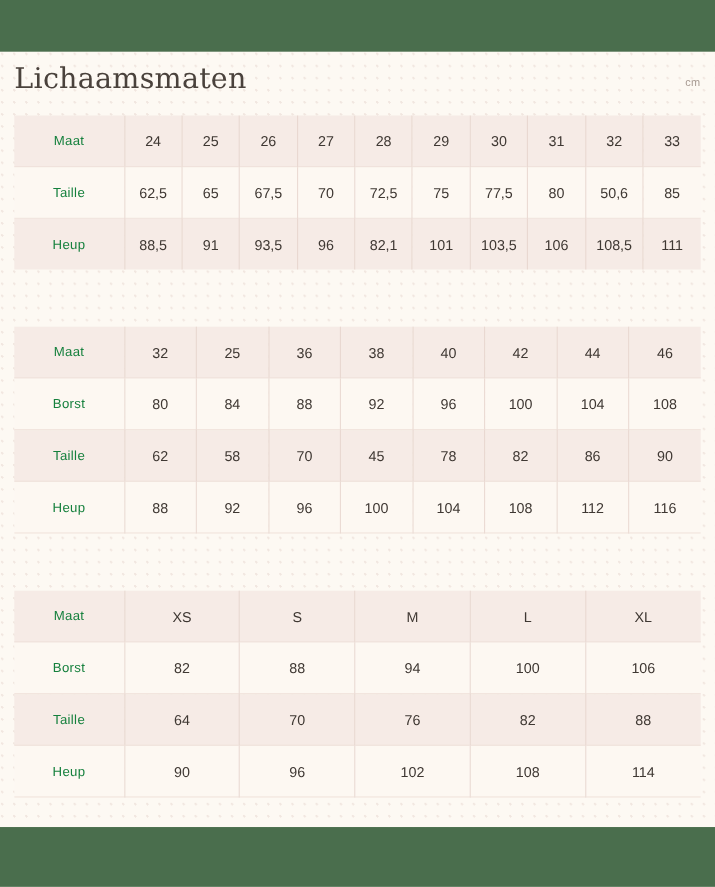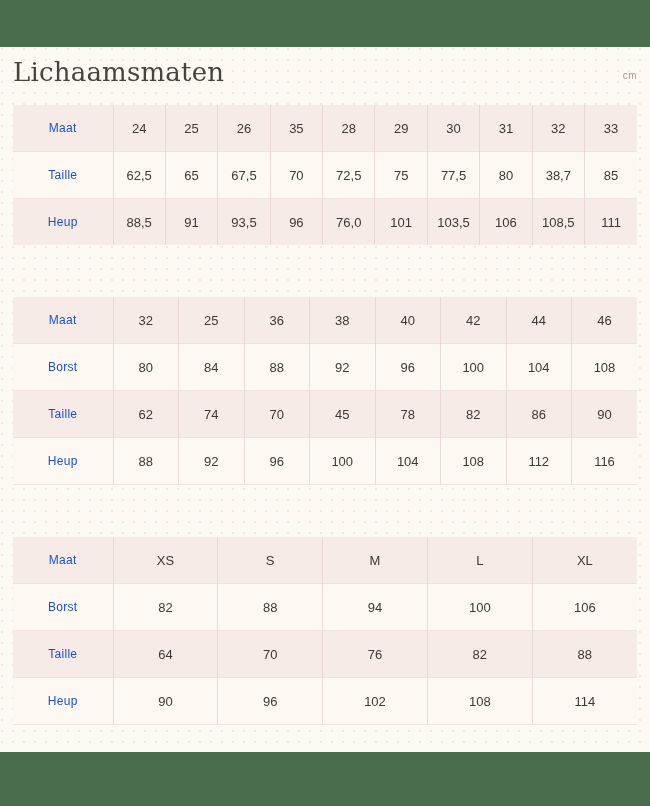--- a/index.html
+++ b/index.html
@@ -86,21 +86,21 @@
     text-align: center;
     vertical-align: middle;
     font-size: 13px;
     color: #3f3833;
     border-right: 1px solid rgba(228,209,201,0.75);
     padding: 0;
   }
   .sizetable td:last-child { border-right: none; }
 
   .sizetable td.rowlabel {
-    color: #1d4ed8;
+    color: #15803d;
     font-size: 12px;
     letter-spacing: 0.3px;
   }
 
   .sizetable tr.even td {
     border-top: 1px solid rgba(236,221,214,0.7);
     border-bottom: 1px solid rgba(236,221,214,0.7);
   }
 </style>
 </head>
@@ -129,48 +129,48 @@
           <col style="width: 52.4px;">
           <col style="width: 52.4px;">
           <col style="width: 52.4px;">
         </colgroup>
         <tbody>
           <tr class="odd">
             <td class="rowlabel">Maat</td>
             <td>24</td>
             <td>25</td>
             <td>26</td>
-            <td>35</td>
+            <td>27</td>
             <td>28</td>
             <td>29</td>
             <td>30</td>
             <td>31</td>
             <td>32</td>
             <td>33</td>
           </tr>
           <tr class="even">
             <td class="rowlabel">Taille</td>
             <td>62,5</td>
             <td>65</td>
             <td>67,5</td>
             <td>70</td>
             <td>72,5</td>
             <td>75</td>
             <td>77,5</td>
             <td>80</td>
-            <td>38,7</td>
+            <td>50,6</td>
             <td>85</td>
           </tr>
           <tr class="odd">
             <td class="rowlabel">Heup</td>
             <td>88,5</td>
             <td>91</td>
             <td>93,5</td>
             <td>96</td>
-            <td>76,0</td>
+            <td>82,1</td>
             <td>101</td>
             <td>103,5</td>
             <td>106</td>
             <td>108,5</td>
             <td>111</td>
           </tr>
         </tbody>
       </table>
       <table class="sizetable">
         <colgroup>
@@ -203,21 +203,21 @@
             <td>88</td>
             <td>92</td>
             <td>96</td>
             <td>100</td>
             <td>104</td>
             <td>108</td>
           </tr>
           <tr class="odd">
             <td class="rowlabel">Taille</td>
             <td>62</td>
-            <td>74</td>
+            <td>58</td>
             <td>70</td>
             <td>45</td>
             <td>78</td>
             <td>82</td>
             <td>86</td>
             <td>90</td>
           </tr>
           <tr class="even">
             <td class="rowlabel">Heup</td>
             <td>88</td>

